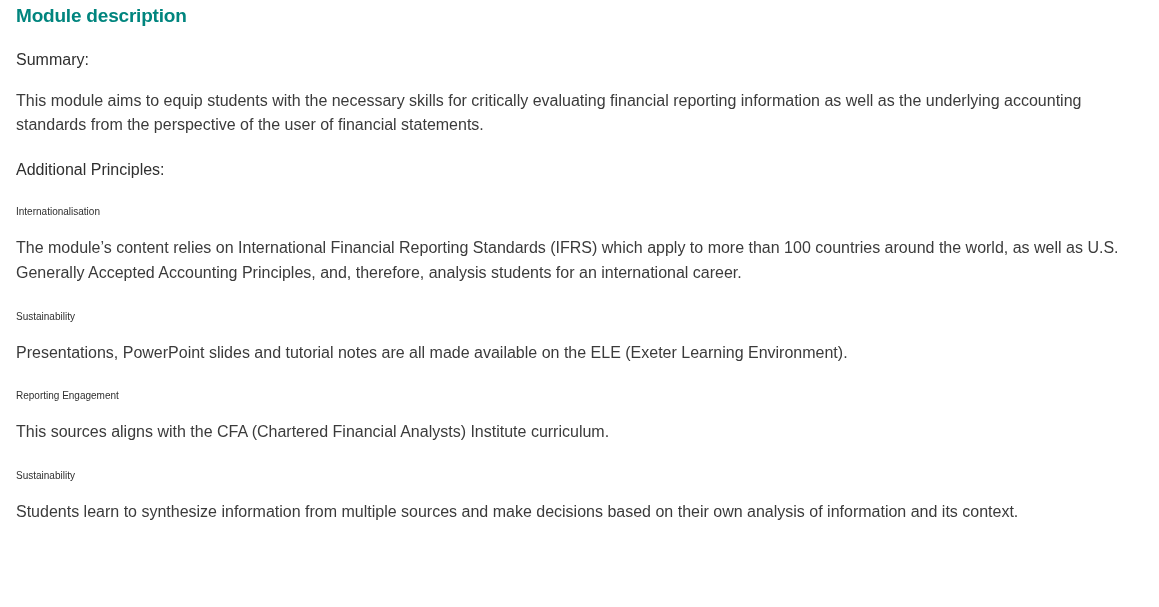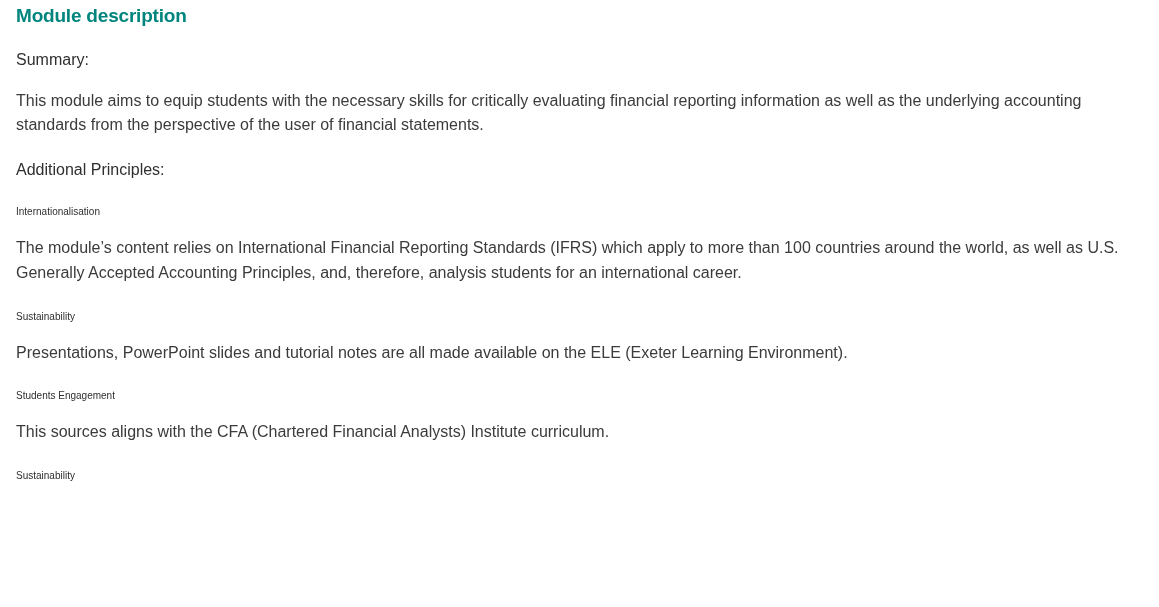--- a/index.html
+++ b/index.html
@@ -59,17 +59,18 @@
   <p class="body-text">This module aims to equip students with the necessary skills for critically evaluating financial reporting information as well as the underlying accounting standards from the perspective of the user of financial statements.</p>
 
   <h2 class="section-heading">Additional Principles:</h2>
 
   <h3 class="sub-heading">Internationalisation</h3>
   <p class="body-text">The module’s content relies on International Financial Reporting Standards (IFRS) which apply to more than 100 countries around the world, as well as U.S. Generally Accepted Accounting Principles, and, therefore, analysis students for an international career.</p>
 
   <h3 class="sub-heading">Sustainability</h3>
   <p class="body-text">Presentations, PowerPoint slides and tutorial notes are all made available on the ELE (Exeter Learning Environment).</p>
 
-  <h3 class="sub-heading">Students Engagement</h3>
+  <h3 class="sub-heading">Reporting Engagement</h3>
   <p class="body-text">This sources aligns with the CFA (Chartered Financial Analysts) Institute curriculum.</p>
 
   <h3 class="sub-heading">Sustainability</h3>
+  <p class="body-text">Students learn to synthesize information from multiple sources and make decisions based on their own analysis of information and its context.</p>
 </div>
 
 </body></html>

